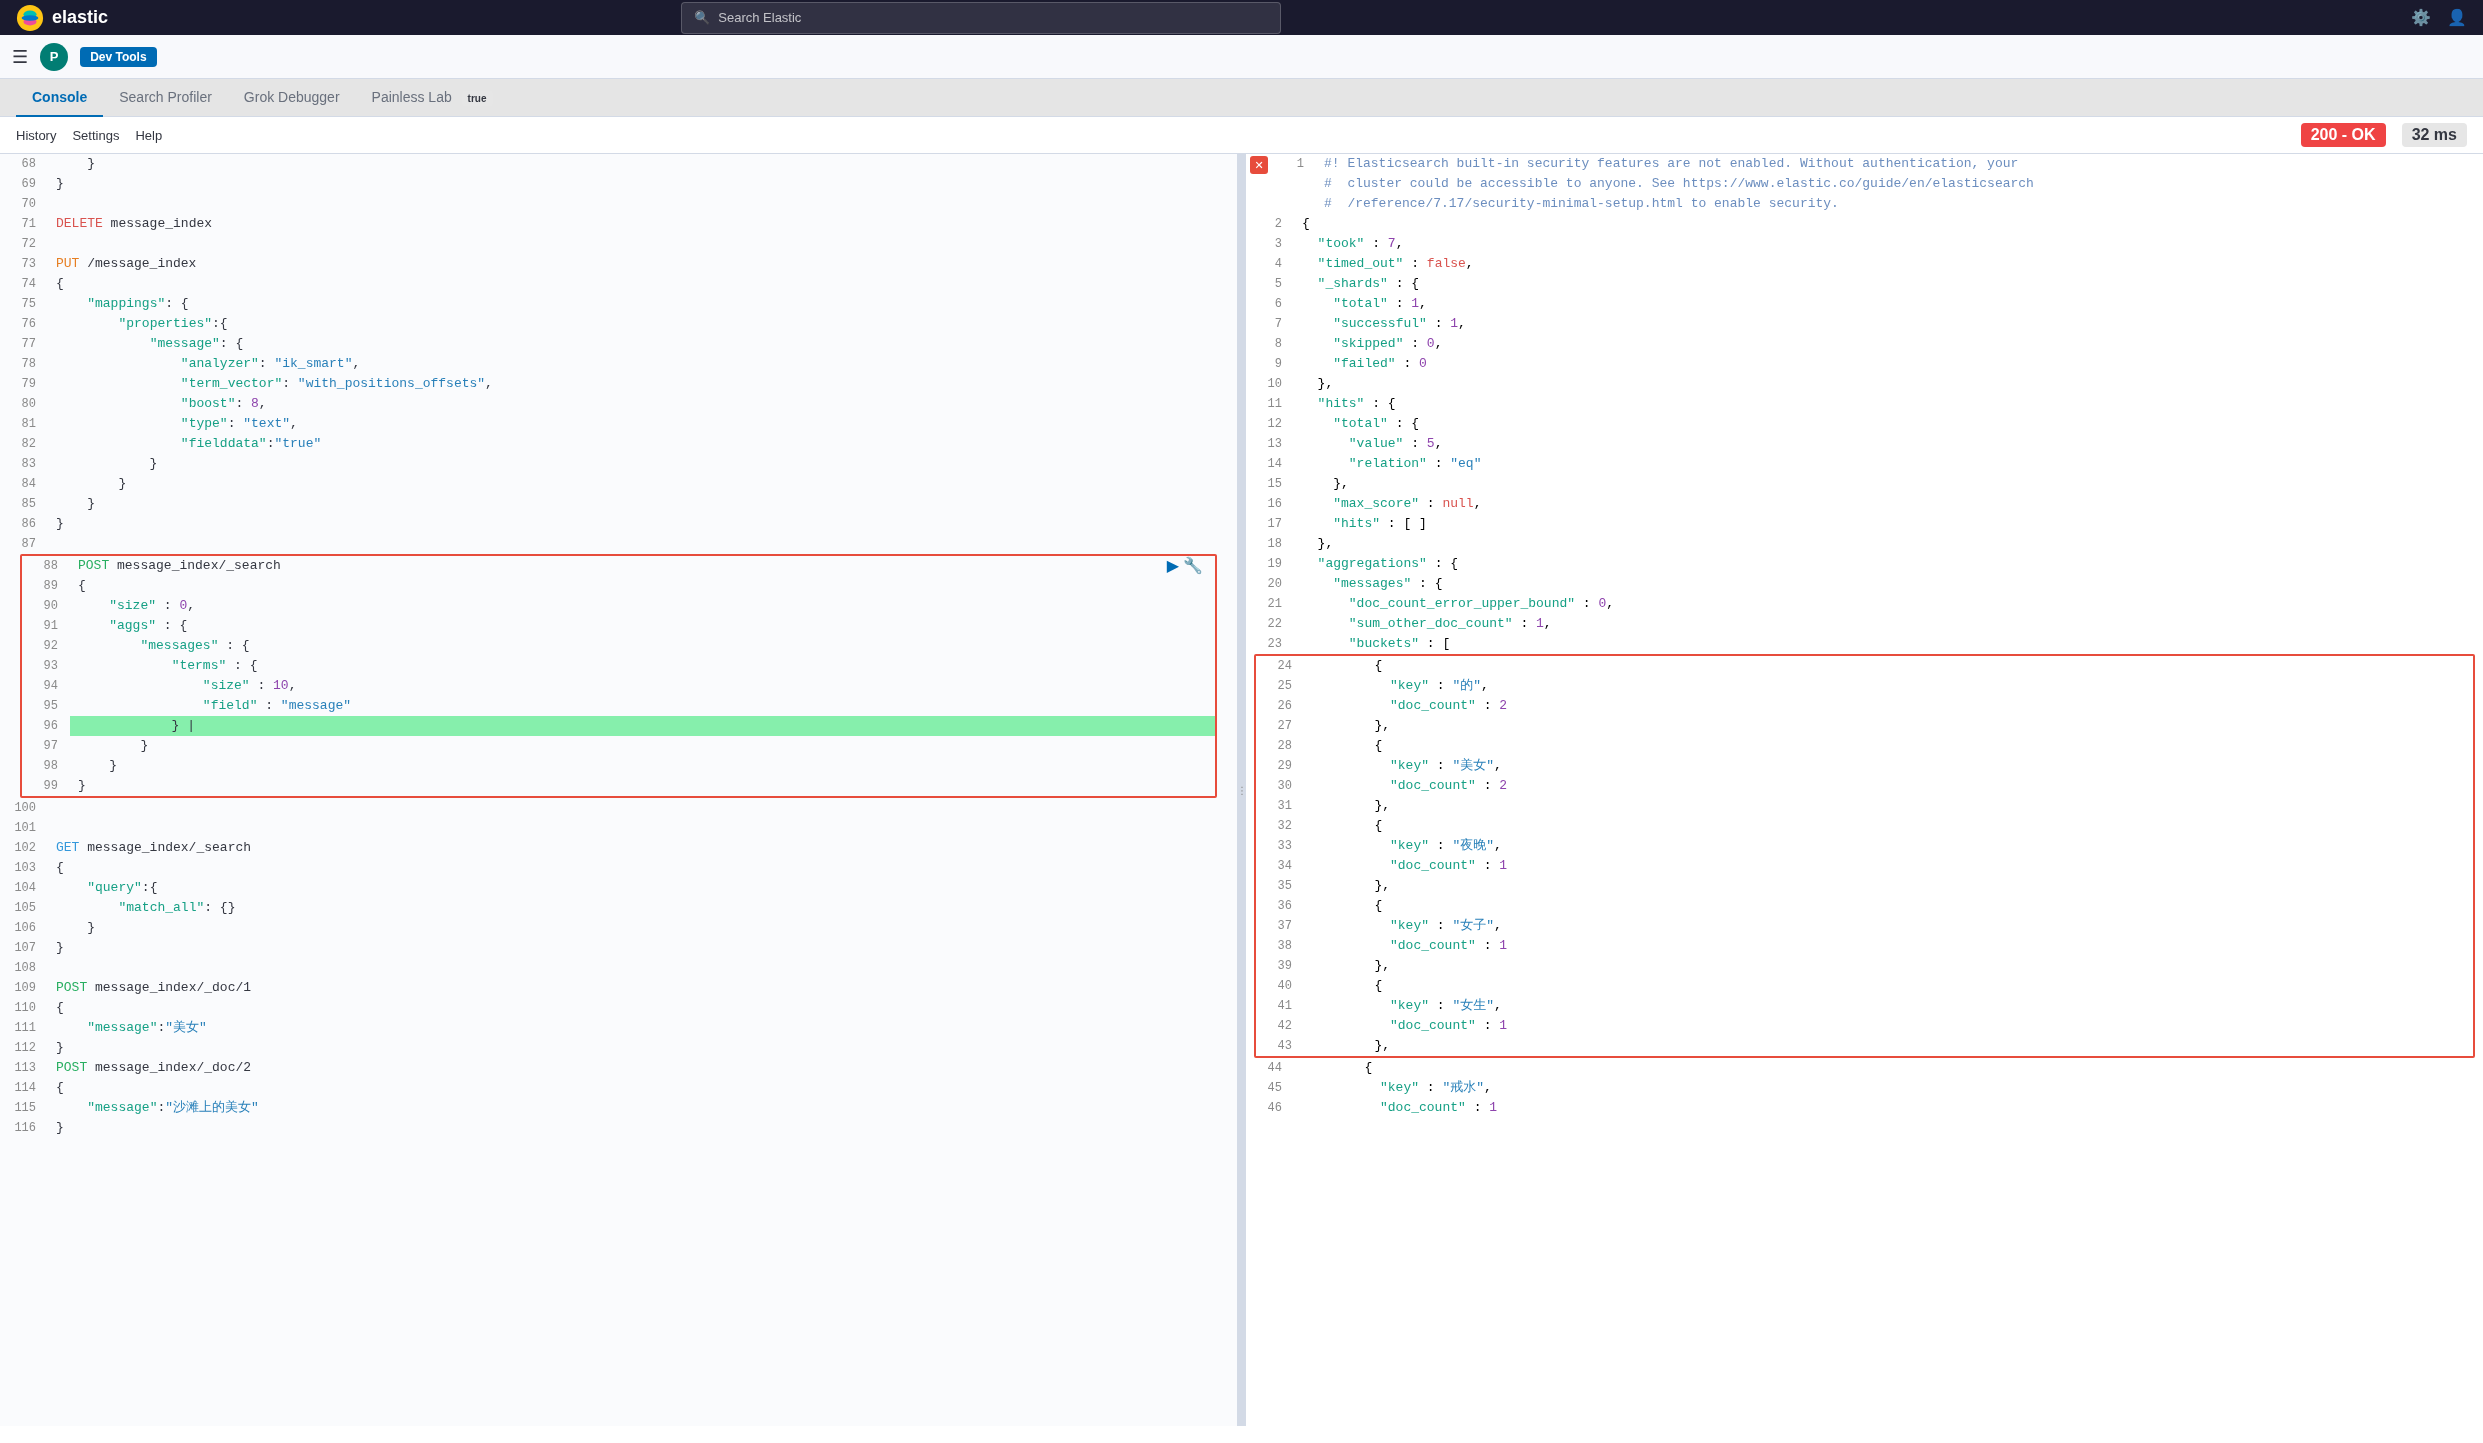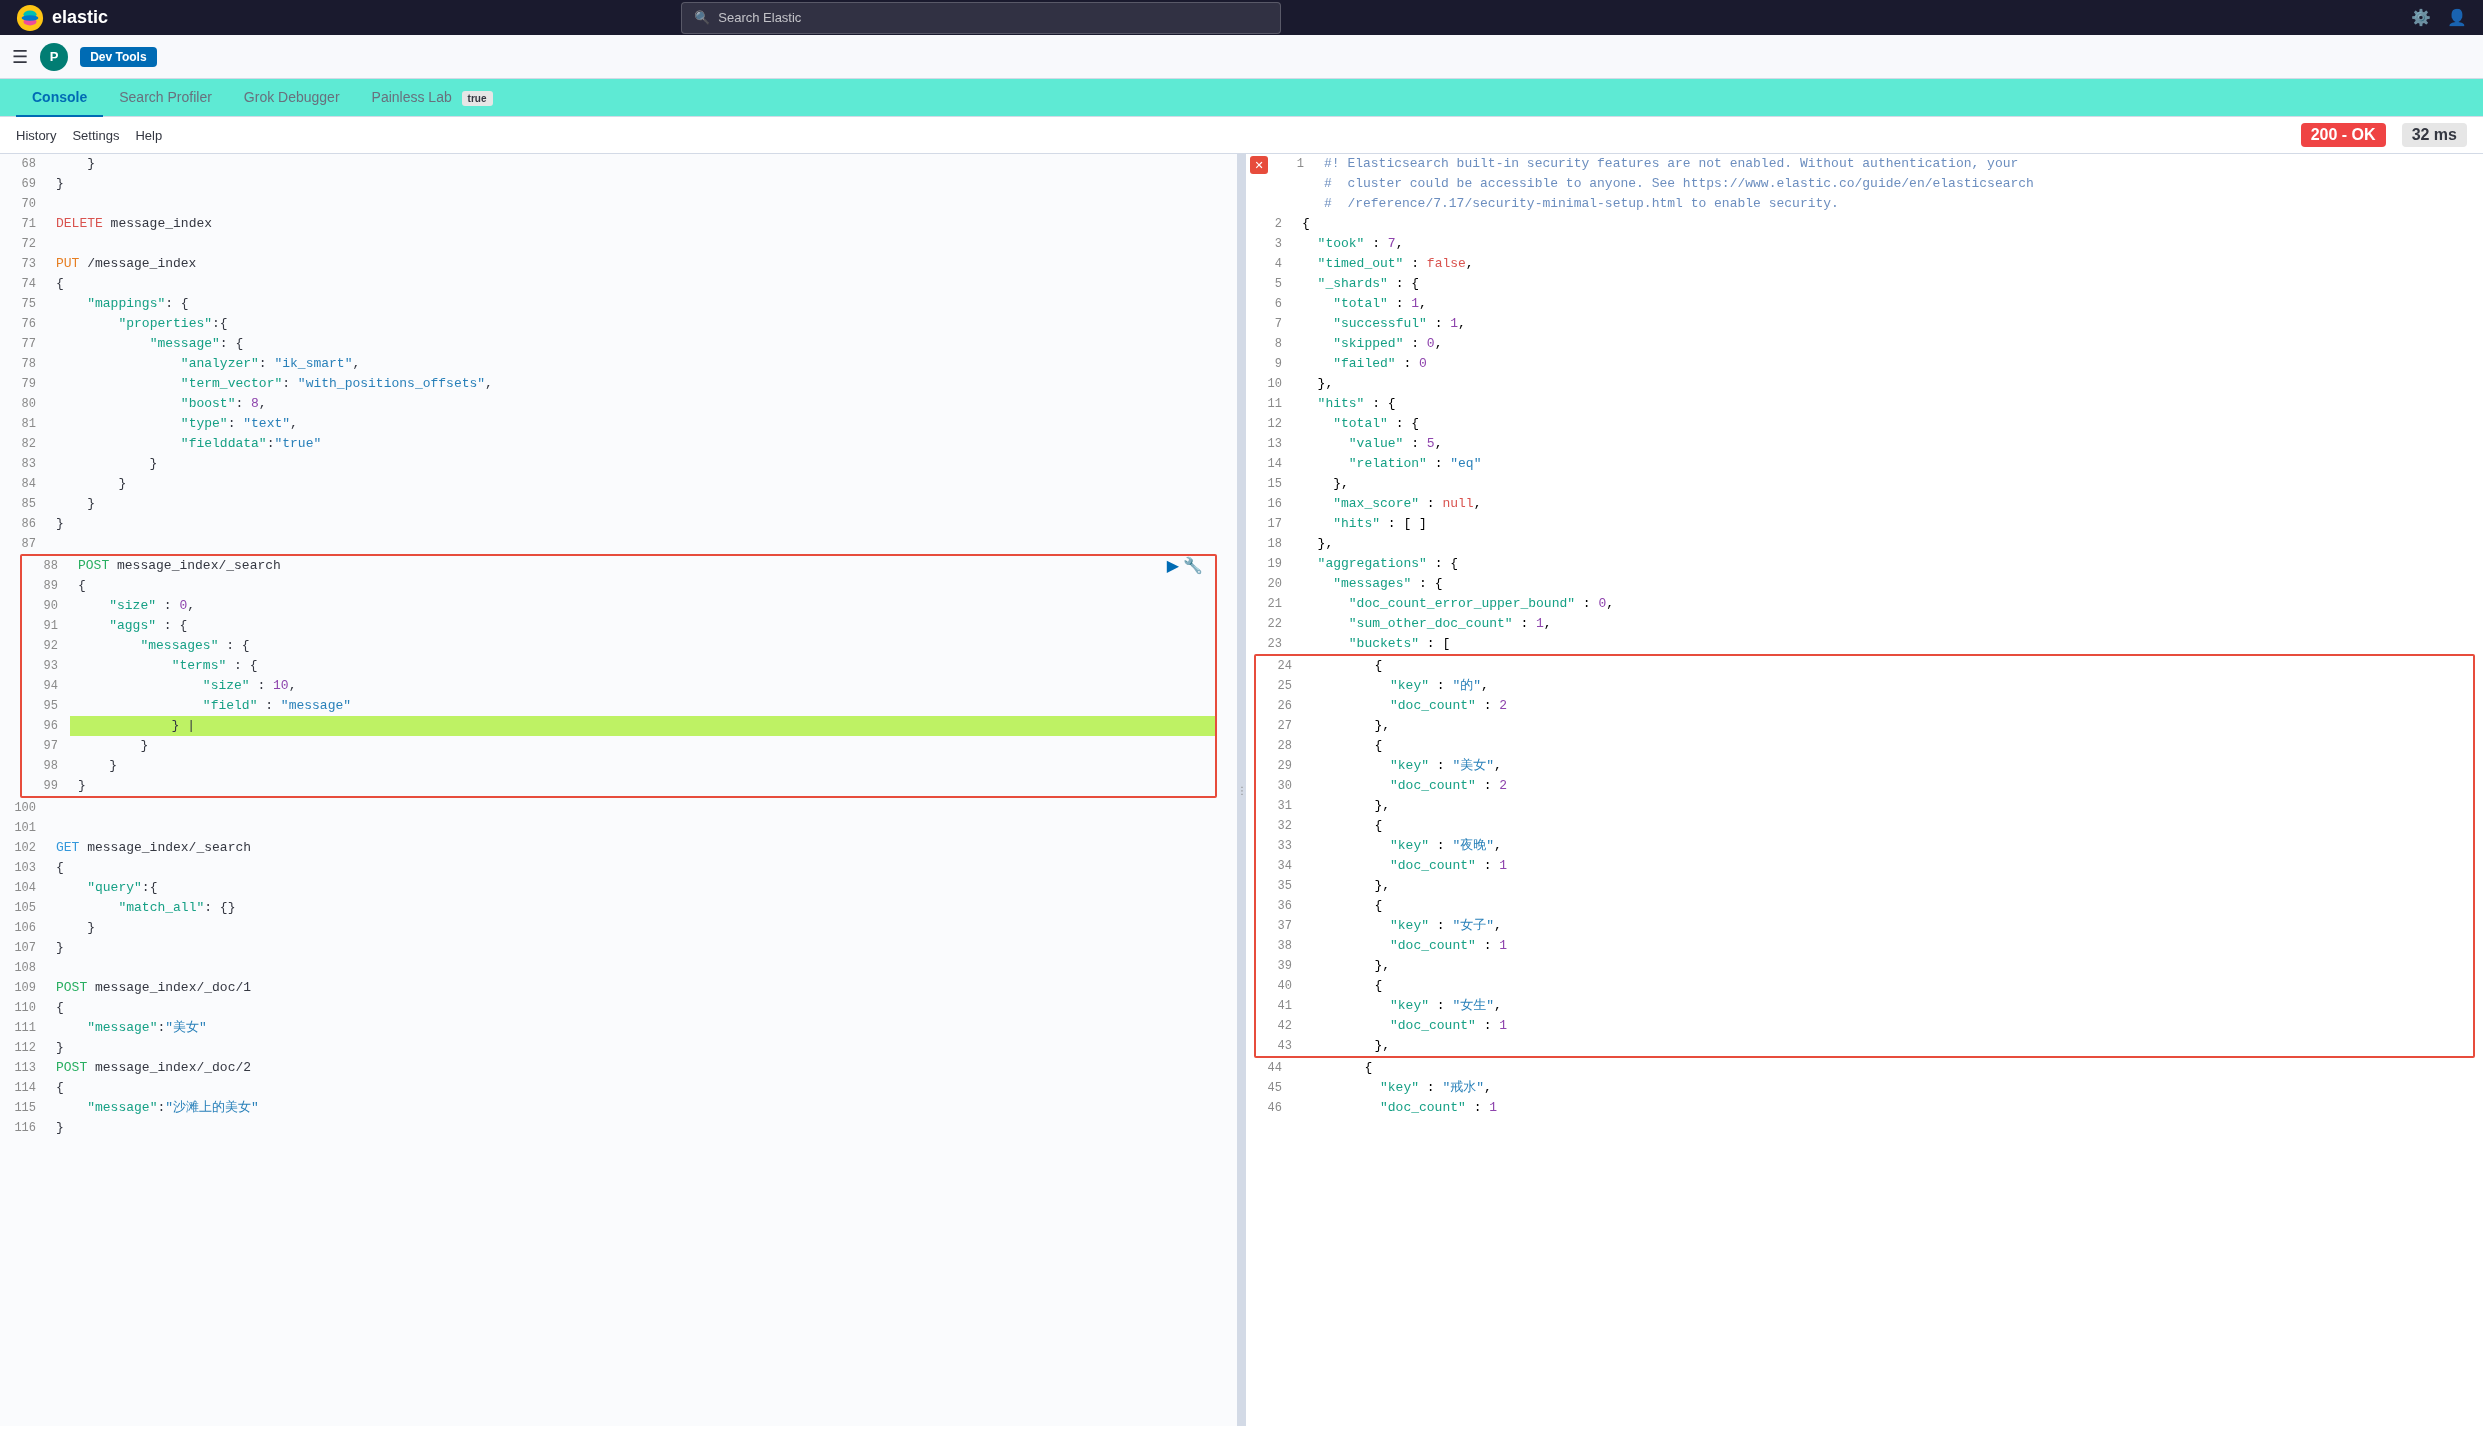--- a/index.html
+++ b/index.html
@@ -93,21 +93,21 @@
       font-size: 13px;
       font-weight: 700;
     }
 
     
     .tab-bar {
       border-bottom: 1px solid #d3dae6;
       display: flex;
       align-items: flex-end;
       padding: 0 16px;
-      background: #5eead4;
+      background: #e5e5e5;
     }
     .tab {
       padding: 10px 16px 10px;
       font-size: 14px;
       color: #69707d;
       cursor: pointer;
       border-bottom: 2px solid transparent;
       margin-bottom: -1px;
     }
     .tab.active {
@@ -193,21 +193,21 @@
       user-select: none;
       background: #fafbfd;
     }
     .line-content {
       flex: 1;
       padding-left: 8px;
       white-space: pre;
       color: #343741;
     }
     .code-line.highlighted {
-      background: #bef264;
+      background: #86efac;
     }
     .kw-delete { color: #d9534f; }
     .kw-put { color: #e67e22; }
     .kw-post { color: #27ae60; }
     .kw-get { color: #3498db; }
     .str { color: #2980b9; }
     .num { color: #8e44ad; }
     .key { color: #16a085; }
     .run-btn {
       background: none;

